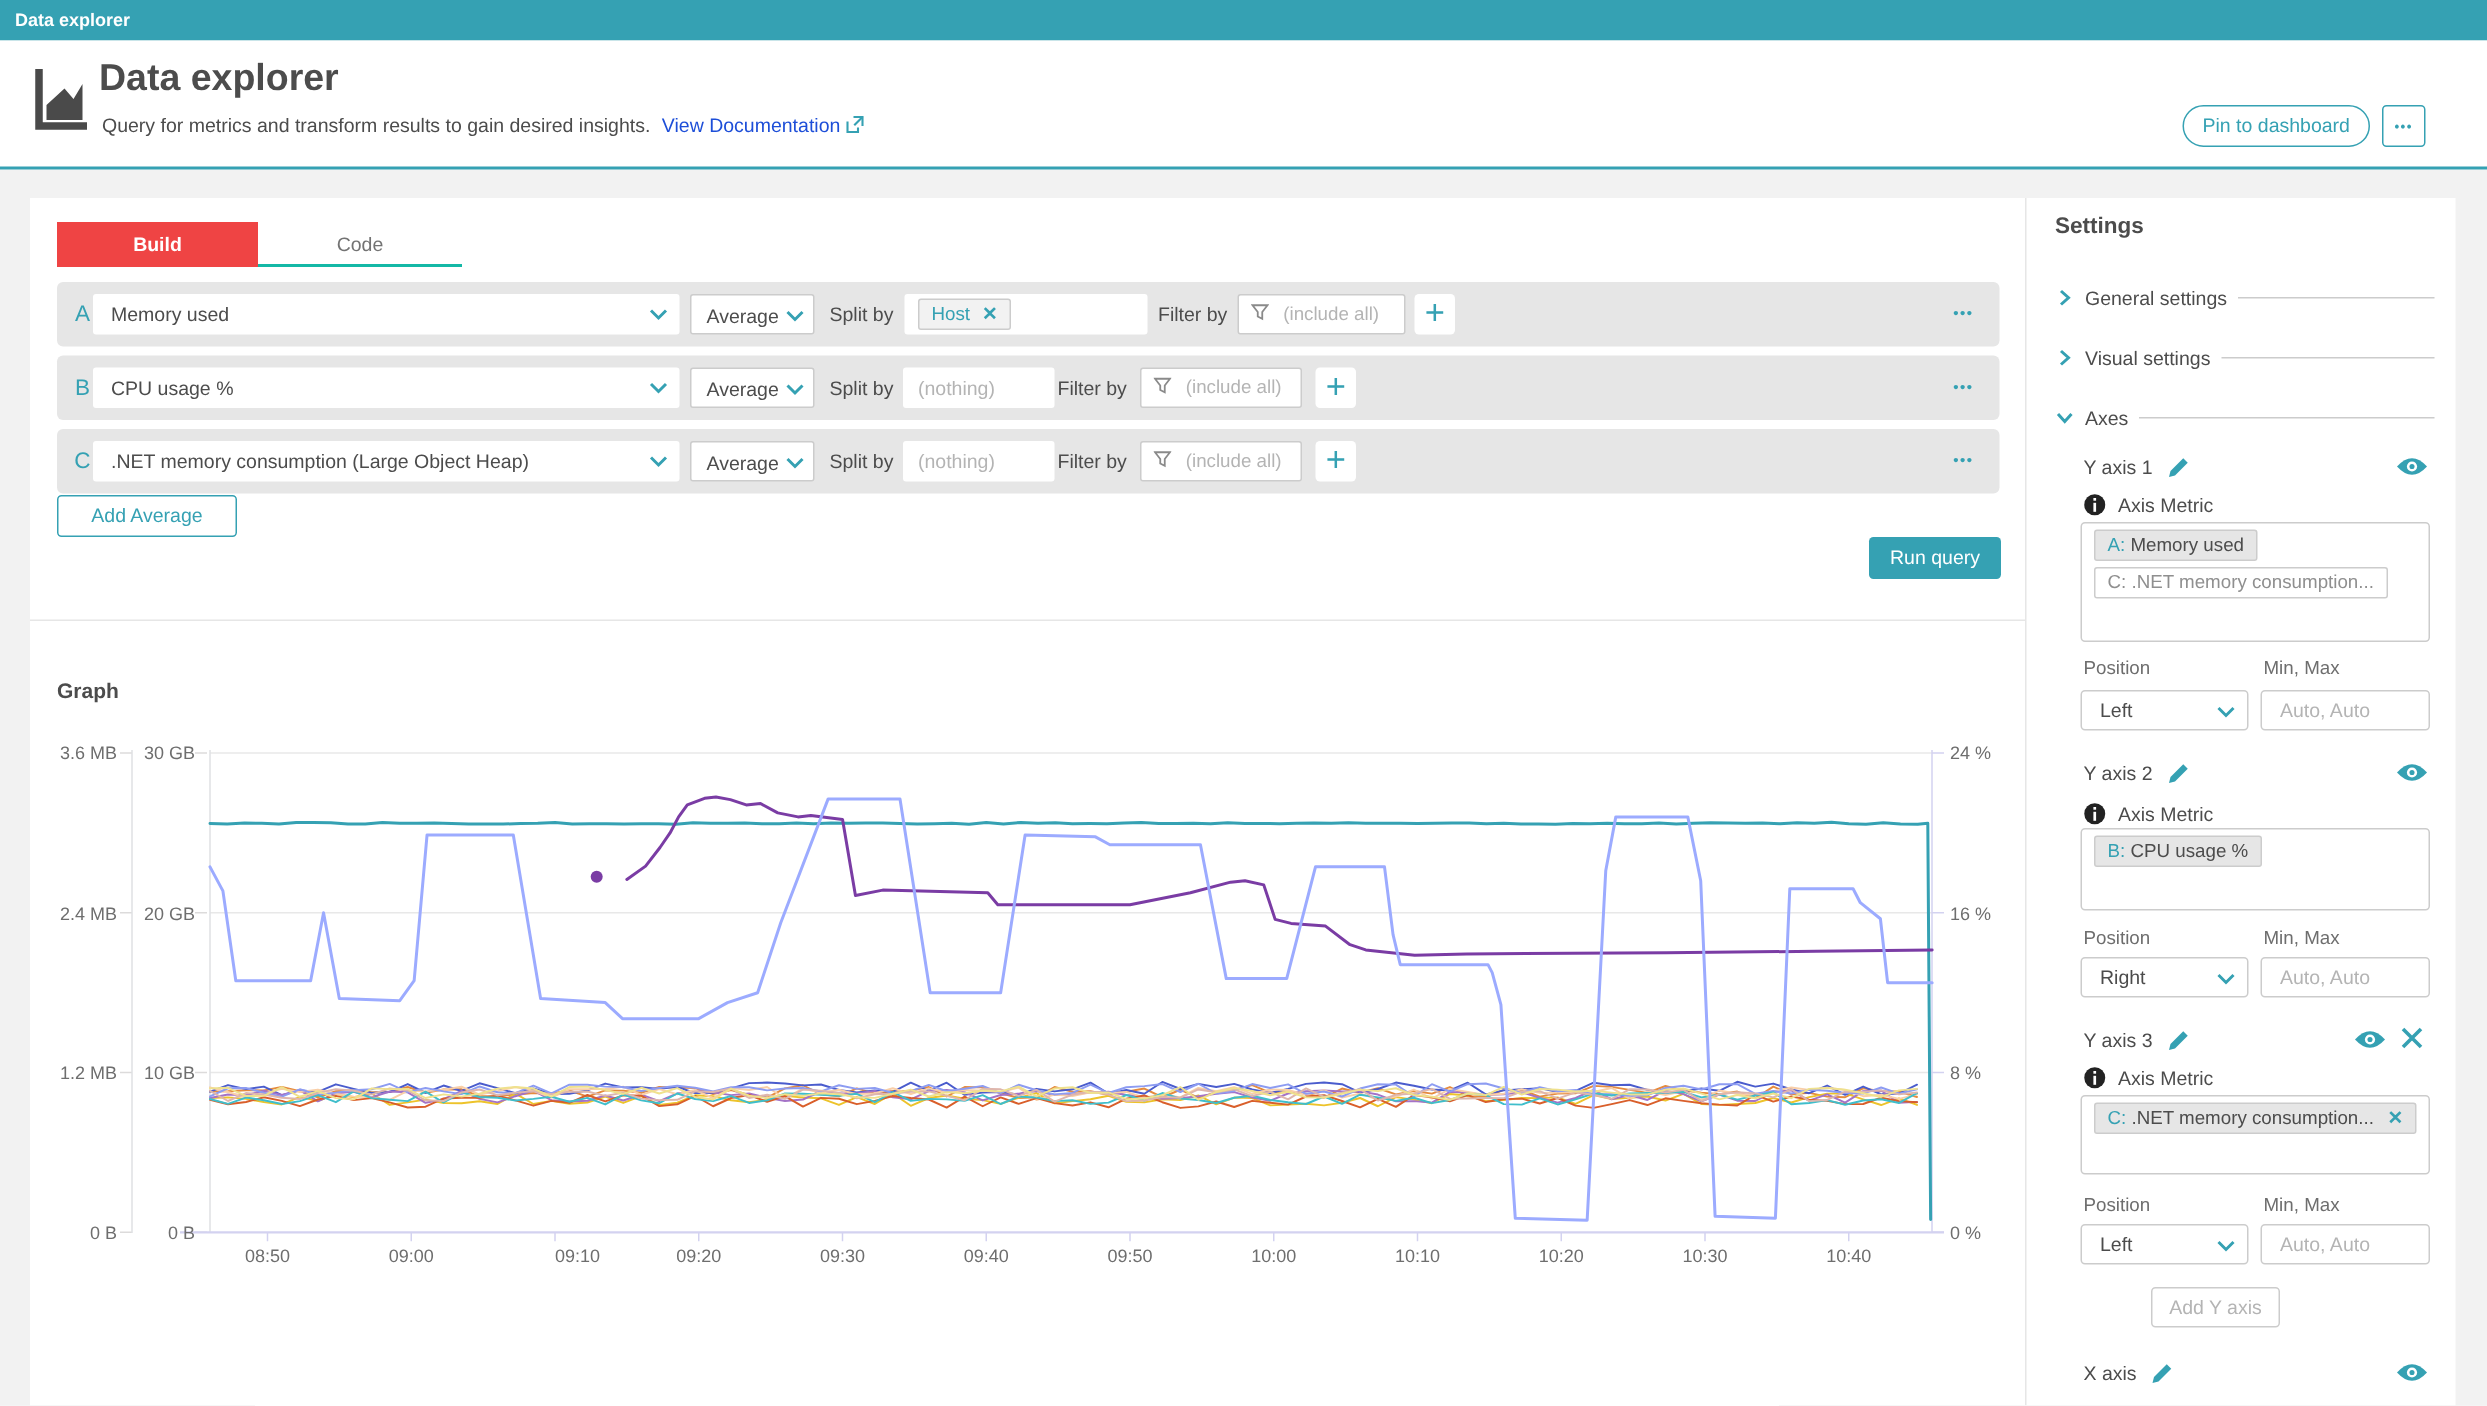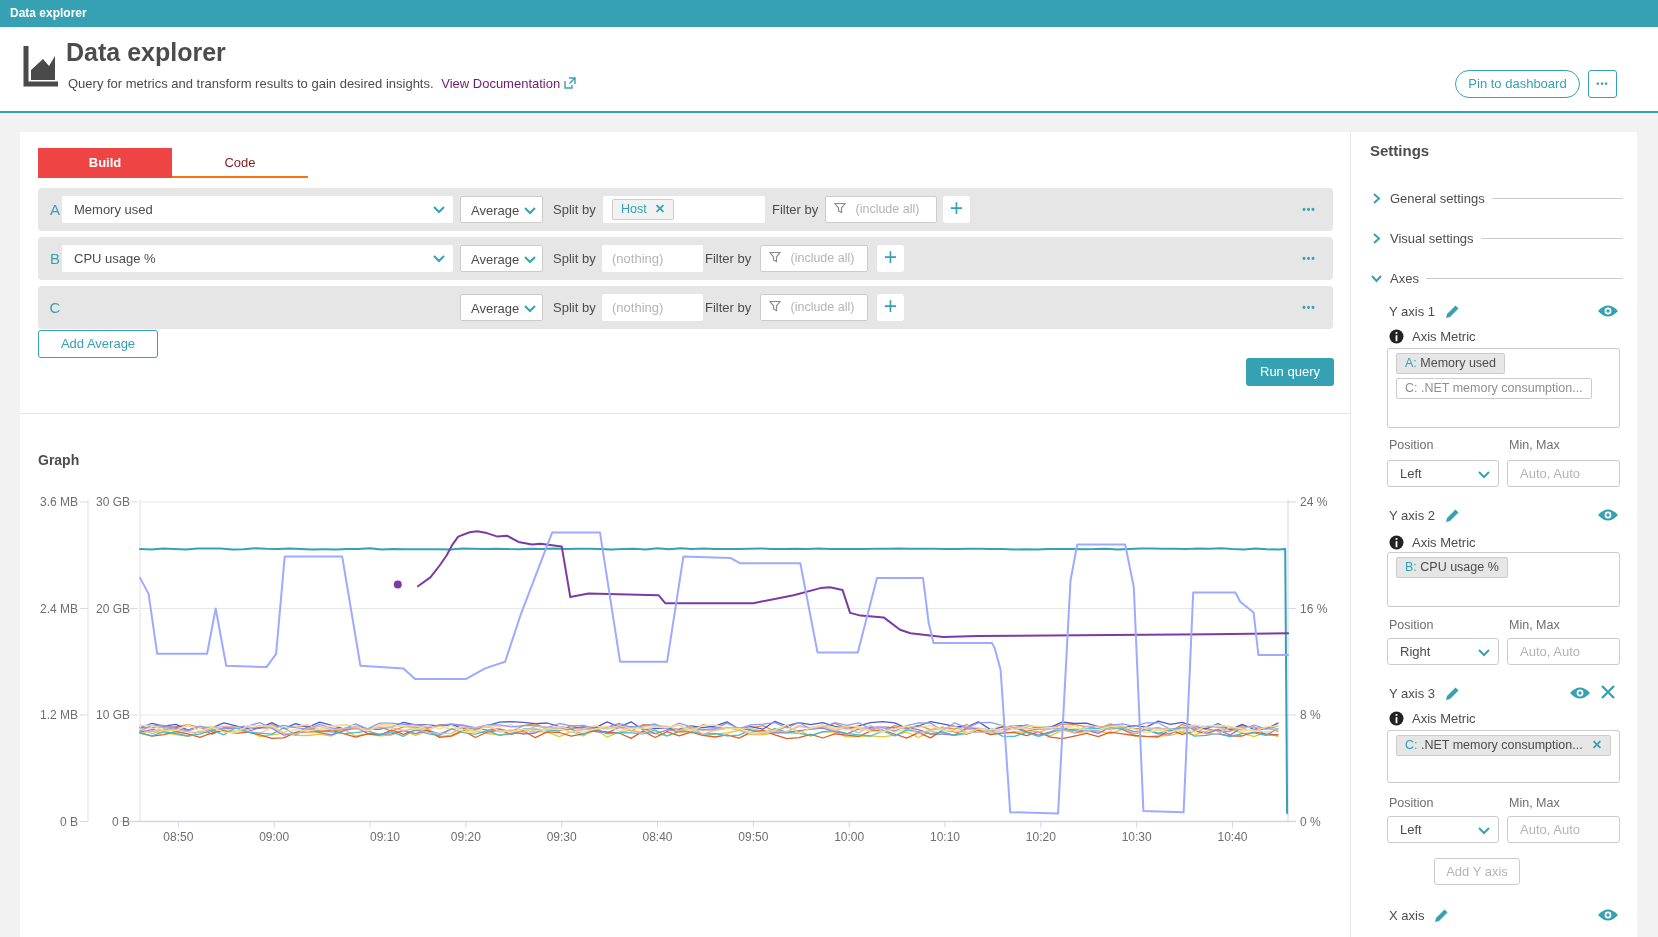--- a/index.html
+++ b/index.html
@@ -3,29 +3,29 @@
 <meta charset="utf-8">
 <style>
   * { margin:0; padding:0; box-sizing:border-box; }
   html,body { width:1658px; height:937px; overflow:hidden; background:#f2f2f2; font-family:"Liberation Sans",sans-serif; }
   #app { position:relative; width:1658px; height:937px; background:#f2f2f2; }
   .topbar { position:absolute; left:0; top:0; width:1658px; height:27px; background:#35a1b3; color:#fff; font-size:12px; line-height:27px; padding-left:10px; font-weight:bold; }
   .header { position:absolute; left:0; top:27px; width:1658px; height:86px; background:#fff; border-bottom:2px solid #35a1b3; }
   .header-icon { position:absolute; left:22px; top:17px; }
   .page-title { position:absolute; left:66px; top:11px; font-size:25px; font-weight:bold; color:#4c4c4c; }
   .page-subtitle { position:absolute; left:68px; top:49px; font-size:13px; color:#4c4c4c; }
-  .doc-link { color:#701a75; text-decoration:none; margin-left:4px; }
+  .doc-link { color:#1d4ed8; text-decoration:none; margin-left:4px; }
   .pin-btn { position:absolute; left:1455px; top:43px; width:125px; height:28px; border:1px solid #35a1b3; border-radius:14px; background:#fff; color:#35a1b3; font-size:13px; text-align:center; line-height:26px; }
   .more-btn { position:absolute; left:1588px; top:43px; width:29px; height:28px; border:1px solid #35a1b3; border-radius:3px; background:#fff; color:#35a1b3; font-size:9px; text-align:center; line-height:26px; letter-spacing:1px; font-weight:bold; }
   .panel { position:absolute; left:20px; top:132px; width:1617px; height:805px; background:#fff; overflow:hidden; }
   .vdivider { position:absolute; left:1330px; top:0; width:1px; height:805px; background:#e6e6e6; }
   .hdivider { position:absolute; left:0; top:281px; width:1330px; height:1px; background:#e6e6e6; }
   .tab { position:absolute; top:16px; height:30px; font-size:13px; text-align:center; line-height:30px; }
   .tab-build { left:18px; width:134px; background:#ef4444; color:#fff; font-weight:bold; }
-  .tab-code { left:152px; width:136px; background:#fff; color:#7f1d1d; border-bottom:2px solid #f97316; }
+  .tab-code { left:152px; width:136px; background:#fff; color:#737373; border-bottom:2px solid #14b8a6; }
   .mrow { position:absolute; left:18px; width:1295px; height:43px; background:#e6e6e6; border-radius:4px; }
   .mrow-letter { position:absolute; left:8px; top:0; width:18px; height:43px; line-height:43px; text-align:center; color:#35a1b3; font-size:15px; }
   .msel { position:absolute; top:8px; height:27px; background:#fff; border-radius:2px; font-size:13px; color:#4c4c4c; line-height:27px; }
   .metric-sel { left:24px; width:391px; padding-left:12px; }
   .agg-sel { left:422px; width:83px; padding-left:10px; border:1px solid #ccc; }
   .agg-sel .sel-chev { right:6px; }
   .sel-chev { position:absolute; right:8px; top:10px; }
   .rowlabel { position:absolute; top:0; height:43px; line-height:43px; font-size:13px; color:#4c4c4c; }
   .splitbox { position:absolute; top:8px; height:27px; background:#fff; border-radius:2px; }
   .chip { display:inline-block; height:21px; margin:3px 0 0 9px; padding:0 8px; background:#f2f2f2; border:1px solid #ccc; border-radius:2px; font-size:12.5px; line-height:19px; color:#35a1b3; }
@@ -149,20 +149,26 @@
             <path d="M1 1.5 H11 L7.5 6 V10.5 L4.5 9 V6 Z" stroke="#8a8a8a" stroke-width="1.2" fill="none"></path>
           </svg>
         <span class="placeholder">(include all)</span>
       </div>
       <div class="plusbtn" style="left:839px">+</div>
       <div class="rowdots">•••</div>
     </div>
 
     <div class="mrow" style="top:154px">
       <div class="mrow-letter">C</div>
+      <div class="msel metric-sel">
+        <span>.NET memory consumption (Large Object Heap)</span>
+        <svg class="sel-chev" width="12" height="8" viewBox="0 0 12 8">
+            <polyline points="1,1 6,6 11,1" stroke="#35a1b3" stroke-width="2" fill="none"></polyline>
+          </svg>
+      </div>
       <div class="msel agg-sel">
         <span>Average</span>
         <svg class="sel-chev" width="12" height="8" viewBox="0 0 12 8">
             <polyline points="1,1 6,6 11,1" stroke="#35a1b3" stroke-width="2" fill="none"></polyline>
           </svg>
       </div>
       <div class="rowlabel" style="left:515px">Split by</div>
       <div class="splitbox" style="left:564px;width:101px;padding-left:10px;font-size:13px;line-height:27px">
         <span class="placeholder">(nothing)</span>
       </div>
@@ -241,21 +247,21 @@
           <div class="tick-label" style="left: 72px; top: 293px; width: 38px; text-align: right;">10 GB</div>
           <div class="tick-label" style="left: 1280px; top: 293px; width: 50px; text-align: left;">8 %</div>
           <div class="tick-label" style="left: 0px; top: 399.5px; width: 58px; text-align: right;">0 B</div>
           <div class="tick-label" style="left: 72px; top: 399.5px; width: 38px; text-align: right;">0 B</div>
           <div class="tick-label" style="left: 1280px; top: 399.5px; width: 50px; text-align: left;">0 %</div>
           <div class="tick-label" style="left: 128.333px; top: 415px; width: 60px; text-align: center;">08:50</div>
           <div class="tick-label" style="left: 224.166px; top: 415px; width: 60px; text-align: center;">09:00</div>
           <div class="tick-label" style="left: 319.999px; top: 415px; width: 60px; text-align: right;">09:10</div>
           <div class="tick-label" style="left: 415.832px; top: 415px; width: 60px; text-align: center;">09:20</div>
           <div class="tick-label" style="left: 511.665px; top: 415px; width: 60px; text-align: center;">09:30</div>
-          <div class="tick-label" style="left: 607.498px; top: 415px; width: 60px; text-align: center;">08:40</div>
+          <div class="tick-label" style="left: 607.498px; top: 415px; width: 60px; text-align: center;">09:40</div>
           <div class="tick-label" style="left: 703.331px; top: 415px; width: 60px; text-align: center;">09:50</div>
           <div class="tick-label" style="left: 799.164px; top: 415px; width: 60px; text-align: center;">10:00</div>
           <div class="tick-label" style="left: 894.997px; top: 415px; width: 60px; text-align: center;">10:10</div>
           <div class="tick-label" style="left: 990.83px; top: 415px; width: 60px; text-align: center;">10:20</div>
           <div class="tick-label" style="left: 1086.66px; top: 415px; width: 60px; text-align: center;">10:30</div>
           <div class="tick-label" style="left: 1182.5px; top: 415px; width: 60px; text-align: center;">10:40</div>
         </div>
     </div>
 
     <div class="settings-title">Settings</div>

